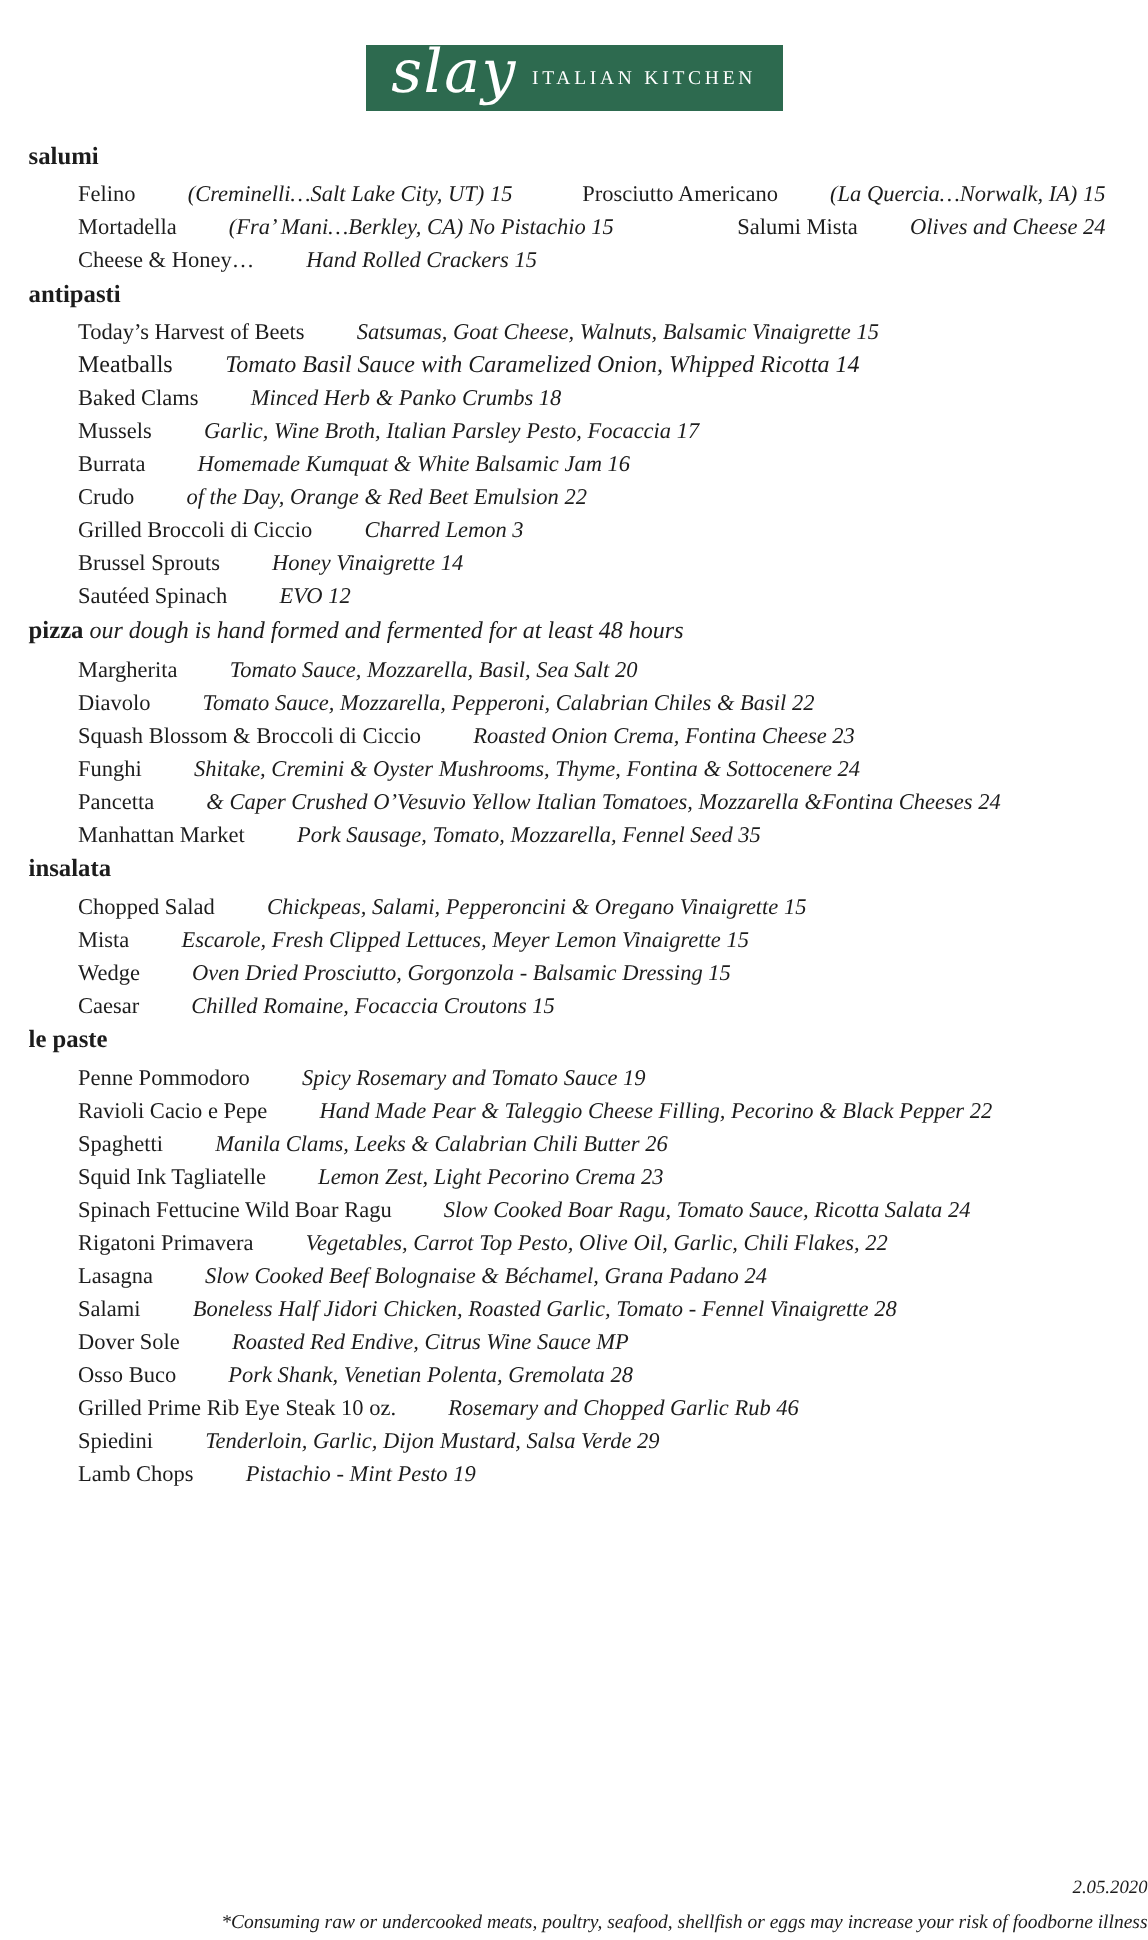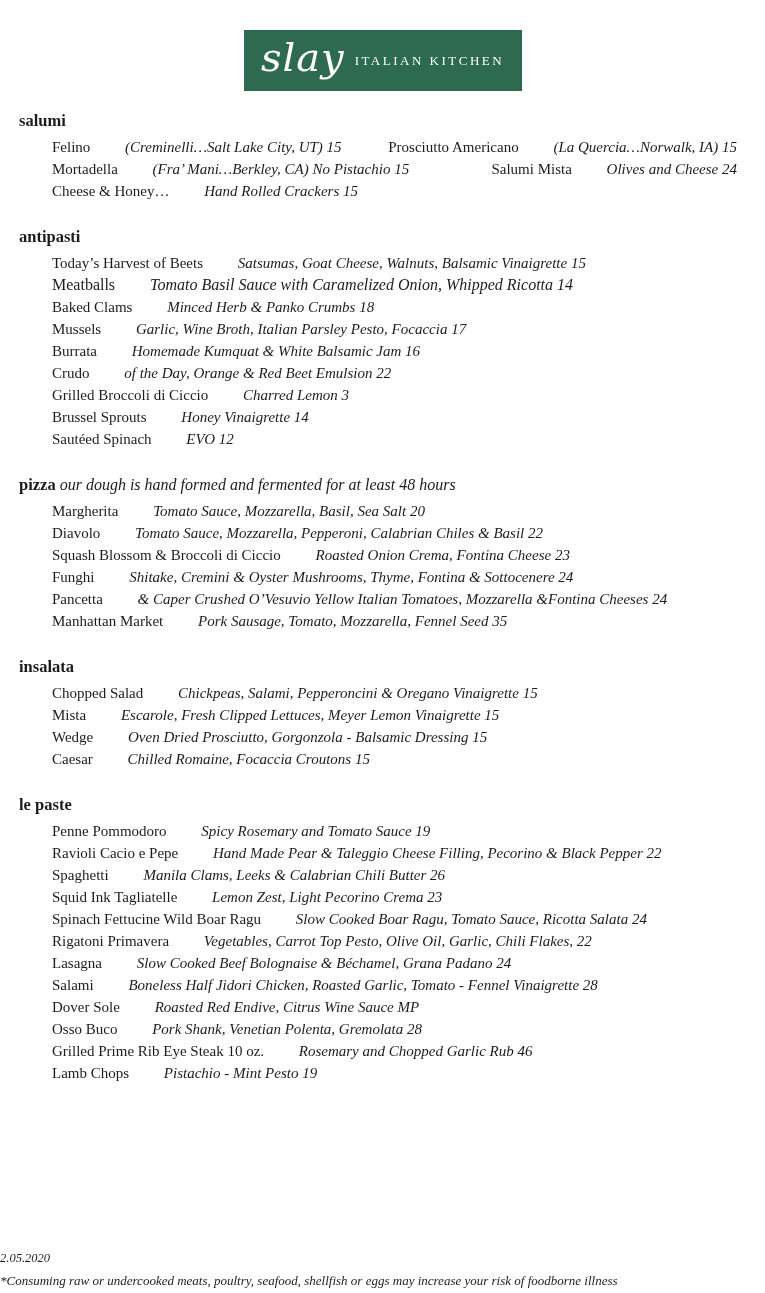--- a/index.html
+++ b/index.html
@@ -8,21 +8,21 @@
     width: 765px; height: 1293px;
     font-family: "Liberation Serif", "DejaVu Serif", serif;
     color: #1c1c1c;
     position: relative;
     overflow: hidden;
   }
   .page { width: 765px; height: 1293px; position: relative; background: #ffffff; }
 
   
   .logo-box {
-    width: 278px; height: 61px;
+    width: 278px; height: 44px;
     margin: 30px auto 0 auto;
     display: flex; align-items: center; justify-content: center;
     gap: 10px; color: #ffffff;
     background: #2d6a4f;
   }
   .logo-script {
     font-family: "DejaVu Serif", serif;
     font-style: italic;
     font-size: 40px; line-height: 1;
     transform: translateY(-4px);
@@ -33,35 +33,35 @@
     font-size: 13px; letter-spacing: 2.5px; font-weight: 400;
     white-space: nowrap;
   }
 
   
   .menu { padding: 19px 28px 0 19px; }
   .menu-section { }
   .section-title {
     font-size: 16.5px; font-weight: bold;
     line-height: 22px;
-    margin-top: 24px; margin-bottom: 4px;
+    margin-bottom: 4px;
   }
   .menu-section:first-child .section-title { margin-top: 0; }
   .section-note { font-weight: normal; font-style: italic; font-size: 16px; }
   .section-items { padding-left: 33px; }
   .menu-row { line-height: 22px; font-size: 15px; }
   .menu-row.pair { display: flex; justify-content: space-between; }
   .menu-item.small { font-size: 16px; }
   .item-name { font-style: normal; }
   .item-desc { font-style: italic; margin-left: 31px; }
 
   
   .footer {
     position: absolute; left: 0; right: 0; bottom: 34px;
-    text-align: left; font-style: italic;
+    text-align: right; font-style: italic;
   }
   .footer-date { font-size: 12.5px; margin-bottom: 7px; }
   .footer-disclaimer { font-size: 13px; }
 </style>
 </head>
 <body>
 
 <div class="page">
 
   <header class="logo-box" style="background-color: rgb(45, 106, 79); color: rgb(255, 255, 255);">
@@ -129,20 +129,21 @@
           <div class="menu-row"><span class="menu-item"><span class="item-name">Rigatoni Primavera</span><span class="item-desc"> Vegetables, Carrot Top Pesto, Olive Oil, Garlic, Chili Flakes, 22</span></span></div>
           <div class="menu-row"><span class="menu-item"><span class="item-name">Lasagna</span><span class="item-desc"> Slow Cooked Beef Bolognaise &amp; Béchamel, Grana Padano 24</span></span></div>
         </div>
       </section>
       <section class="menu-section">
         <div class="section-items">
           <div class="menu-row"><span class="menu-item"><span class="item-name">Salami</span><span class="item-desc"> Boneless Half Jidori Chicken, Roasted Garlic, Tomato - Fennel Vinaigrette 28</span></span></div>
           <div class="menu-row"><span class="menu-item"><span class="item-name">Dover Sole</span><span class="item-desc"> Roasted Red Endive, Citrus Wine Sauce MP</span></span></div>
           <div class="menu-row"><span class="menu-item"><span class="item-name">Osso Buco</span><span class="item-desc">  Pork Shank, Venetian Polenta, Gremolata 28</span></span></div>
           <div class="menu-row"><span class="menu-item"><span class="item-name">Grilled Prime Rib Eye Steak 10 oz.</span><span class="item-desc">  Rosemary and Chopped Garlic Rub 46</span></span></div>
+          <div class="menu-row"><span class="menu-item"><span class="item-name">Spiedini</span><span class="item-desc"> Tenderloin, Garlic, Dijon Mustard, Salsa Verde 29</span></span></div>
           <div class="menu-row"><span class="menu-item"><span class="item-name">Lamb Chops</span><span class="item-desc"> Pistachio - Mint Pesto 19</span></span></div>
         </div>
       </section>
     </main>
 
   <footer class="footer">
     <div class="footer-date">2.05.2020</div>
     <div class="footer-disclaimer">*Consuming raw or undercooked meats, poultry, seafood, shellfish or eggs may increase your risk of foodborne illness</div>
   </footer>
 

